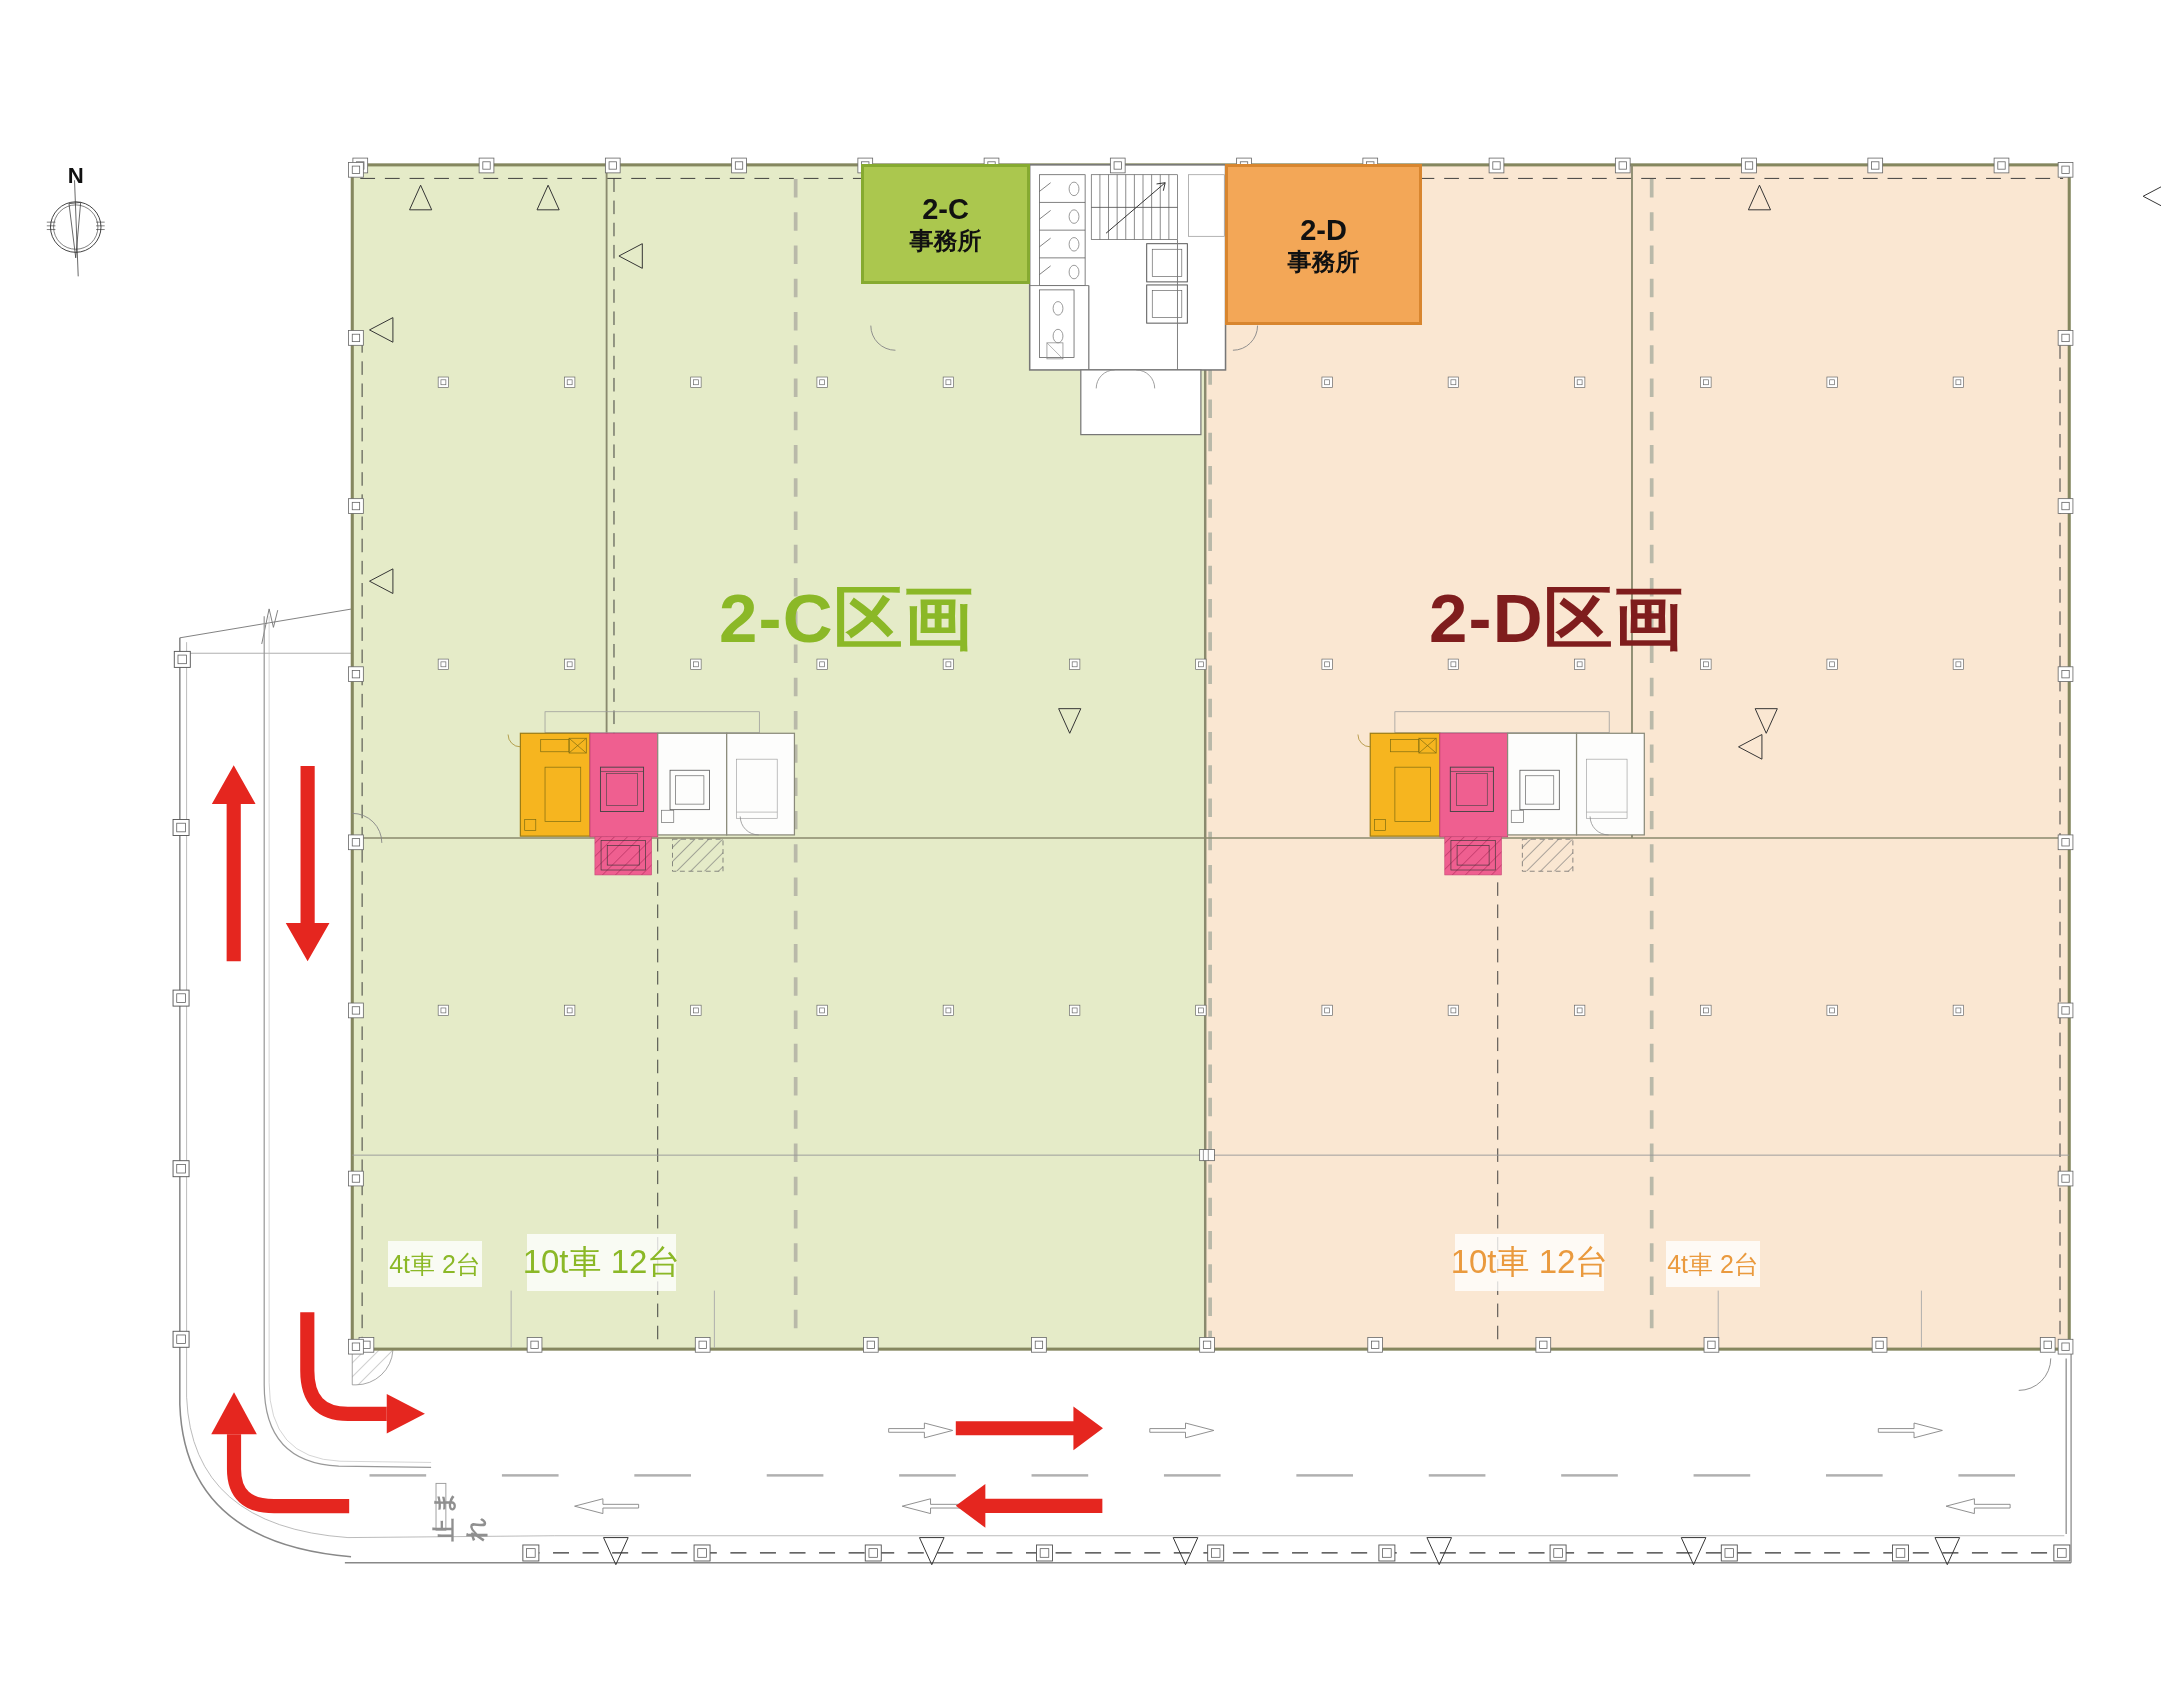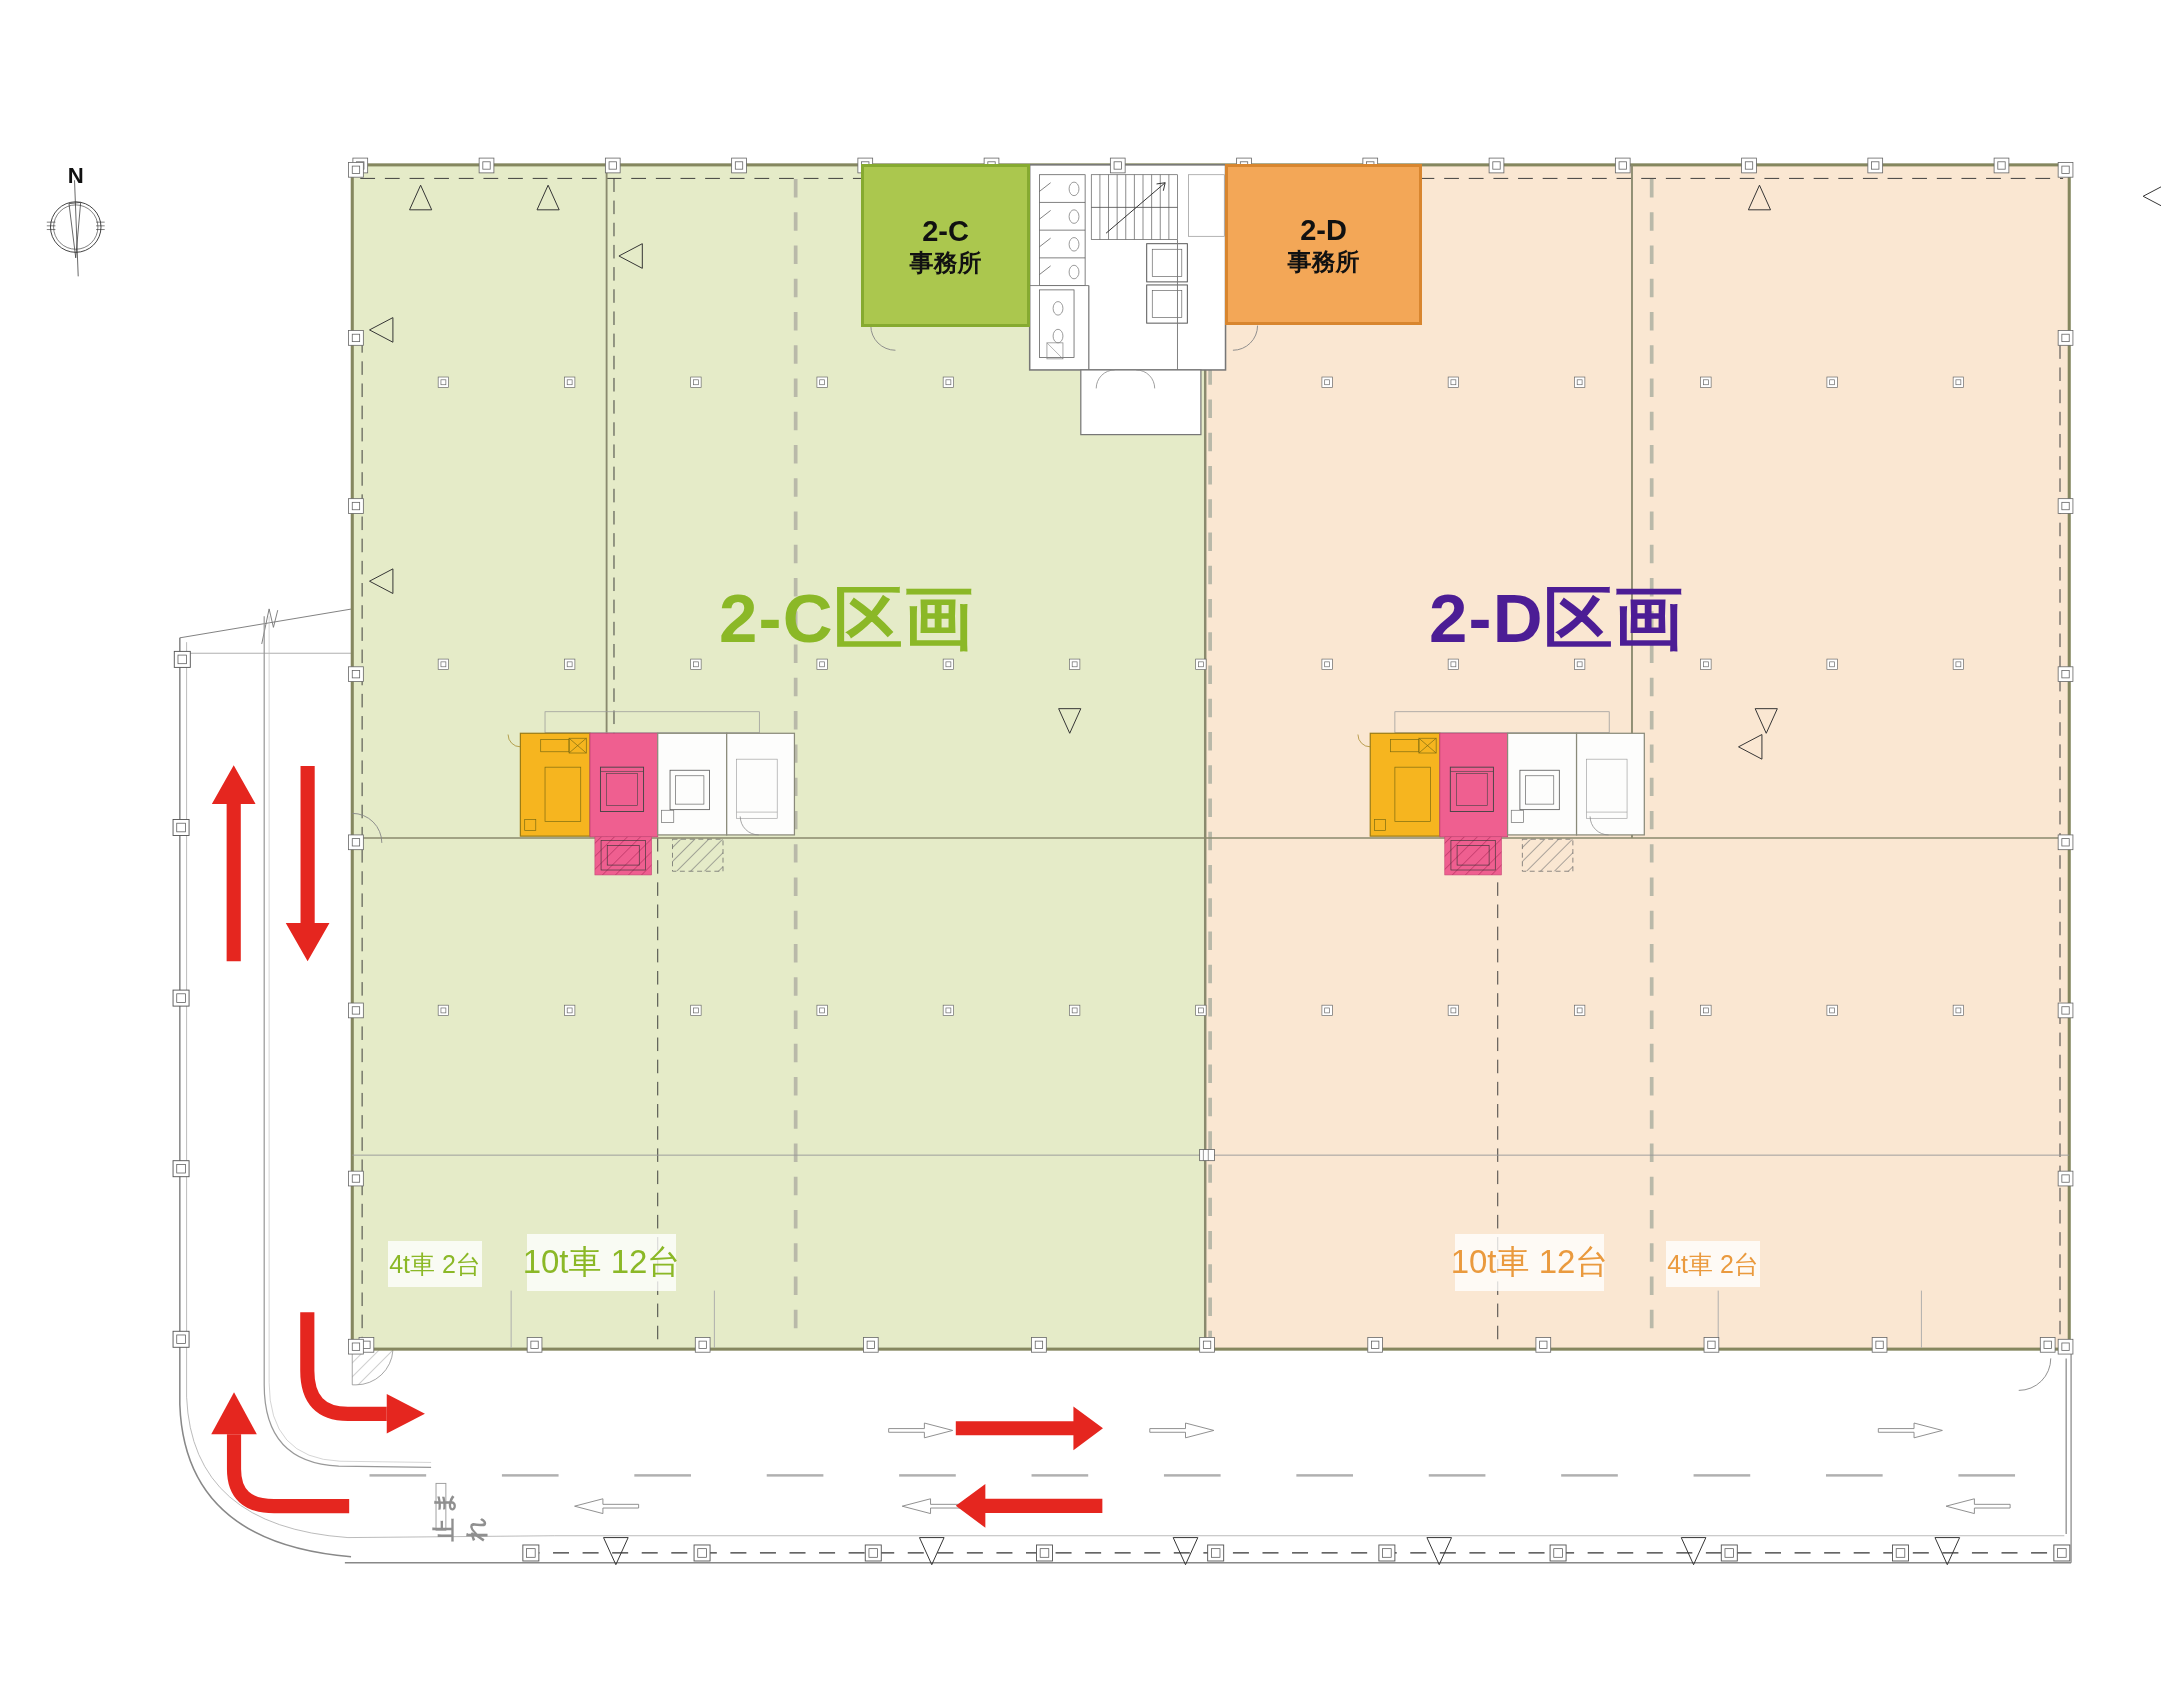--- a/index.html
+++ b/index.html
@@ -4,25 +4,25 @@
 <style>
   html,body{margin:0;padding:0;background:#fff;}
   .canvas{position:relative;width:2161px;height:1708px;background:#ffffff;
           font-family:"Liberation Sans",sans-serif;overflow:hidden;}
   .canvas svg{position:absolute;left:0;top:0;}
   .abs{position:absolute;}
   .office{display:flex;flex-direction:column;align-items:center;justify-content:center;
           font-weight:bold;color:#111;text-align:center;line-height:1.2;}
   .office .l1{font-size:29px;}
   .office .l2{font-size:24px;}
-  #office-c{left:861px;top:164px;width:169px;height:163px;background:#abc74e;border:3.7px solid #86aa30;box-sizing:border-box;}
+  #office-c{left:861px;top:164px;width:169px;height:120px;background:#abc74e;border:3.7px solid #86aa30;box-sizing:border-box;}
   #office-d{left:1225px;top:164px;width:197px;height:161px;background:#f3a757;border:3.7px solid #d8862f;box-sizing:border-box;}
   .zone-label{font-weight:bold;font-size:69px;letter-spacing:1.2px;white-space:nowrap;}
   #zl-c{left:719px;top:573px;color:#8bb827;}
-  #zl-d{left:1429px;top:573px;color:#4c1d95;}
+  #zl-d{left:1429px;top:573px;color:#7f1d1d;}
   .park{display:flex;align-items:center;justify-content:center;background:rgba(255,255,255,.78);
         font-weight:normal;white-space:nowrap;}
   #park-c4 {left:388px; top:1241px;width:94px;height:46px;font-size:25px;color:#8bb827;}
   #park-c10{left:527px; top:1234px;width:149px;height:57px;font-size:33px;color:#8bb827;}
   #park-d10{left:1455px;top:1234px;width:149px;height:57px;font-size:33px;color:#ea9a3e;}
   #park-d4 {left:1666px;top:1241px;width:94px;height:46px;font-size:25px;color:#ea9a3e;}
   #stop-text{left:425px;top:1478px;width:68px;height:59px;color:#8f8f8f;font-size:23.4px;font-weight:bold;
              transform:rotate(-90deg);transform-origin:center;display:flex;align-items:center;
              justify-content:center;letter-spacing:3.7px;}
 </style>

